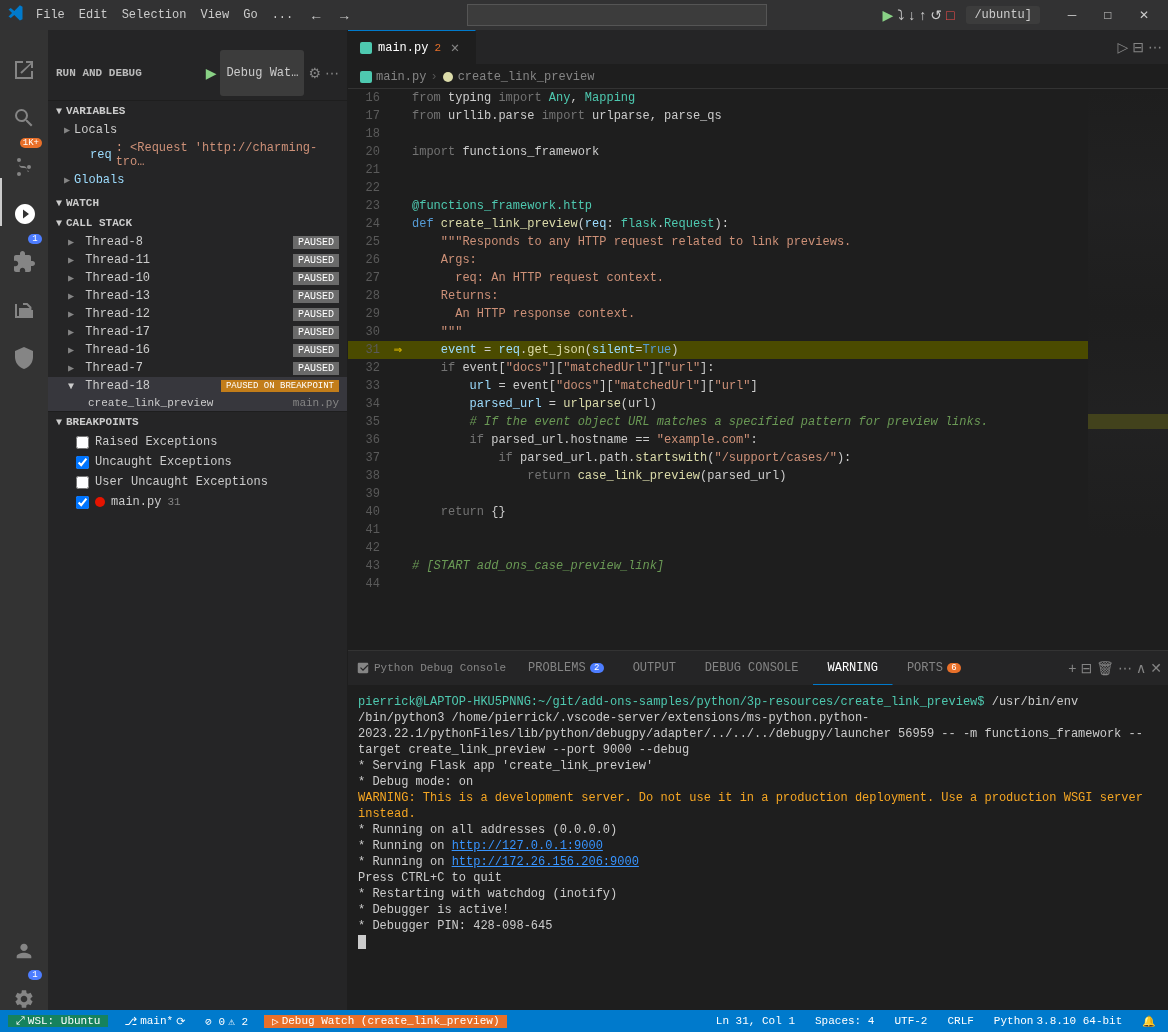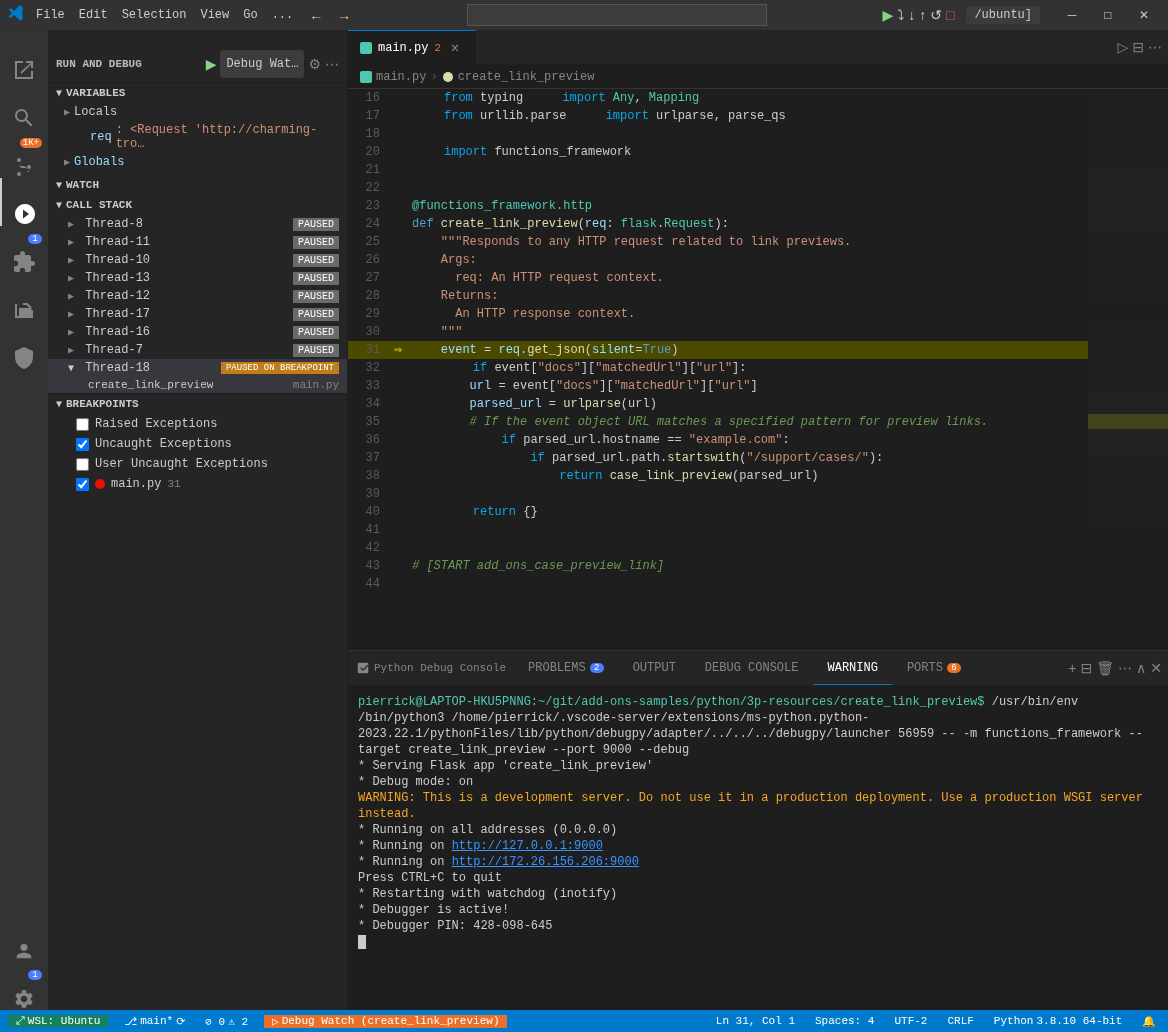--- a/index.html
+++ b/index.html
@@ -165,21 +165,21 @@
       color: #89d185;
       font-size: 14px;
       background: none;
       border: none;
       cursor: pointer;
     }
     .debug-config .config-label {
       font-size: 12px;
       color: #ccc;
       background: #3c3c3c;
-      padding: 7px 6px;
+      padding: 16px 6px;
       border-radius: 3px;
     }
     .debug-config .gear-btn, .debug-config .more-btn {
       background: none;
       border: none;
       color: #858585;
       cursor: pointer;
       font-size: 14px;
     }
 
@@ -394,21 +394,21 @@
     }
     .line-content {
       flex: 1;
       padding-left: 4px;
       font-size: 12px;
       white-space: pre;
     }
     .line-highlight { background: #4b4b00 !important; }
 
     
-    .kw { color: #0ea5e9; margin-left: 32px; }
+    .kw { color: #737373; }
     .kw2 { color: #569cd6; }
     .fn { color: #dcdcaa; }
     .str { color: #ce9178; }
     .cmt { color: #6a9955; font-style: italic; }
     .cls { color: #4ec9b0; }
     .var2 { color: #9cdcfe; }
     .dec { color: #4ec9b0; }
     .param { color: #9cdcfe; }
 
     

